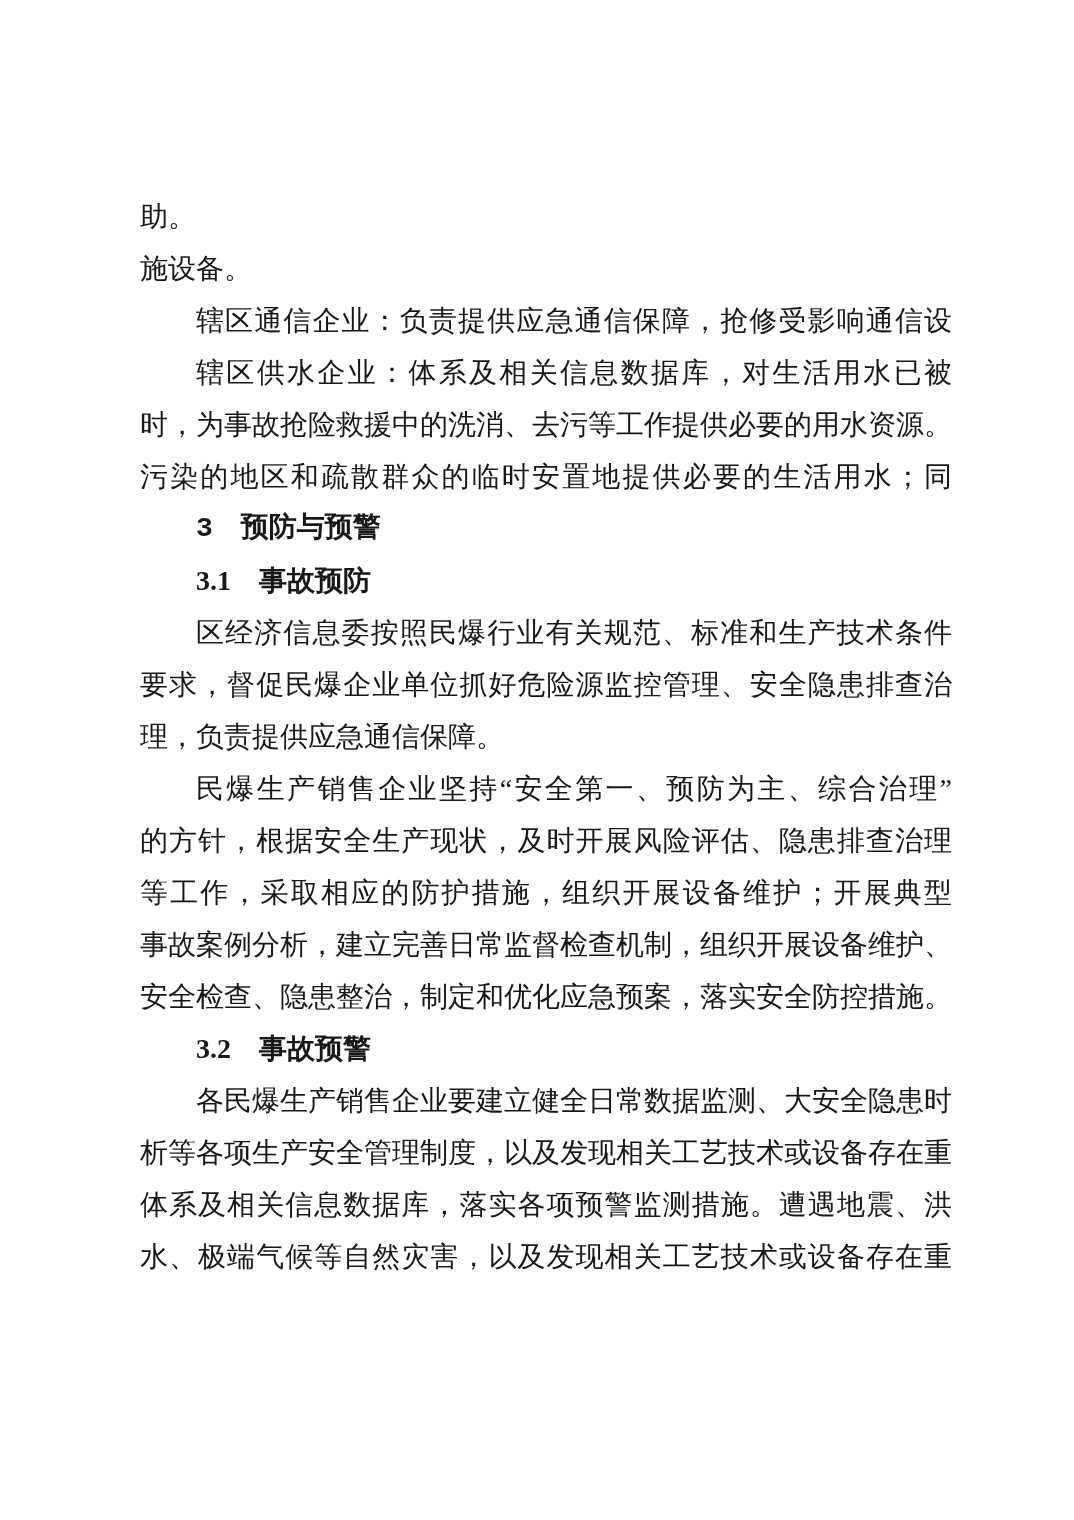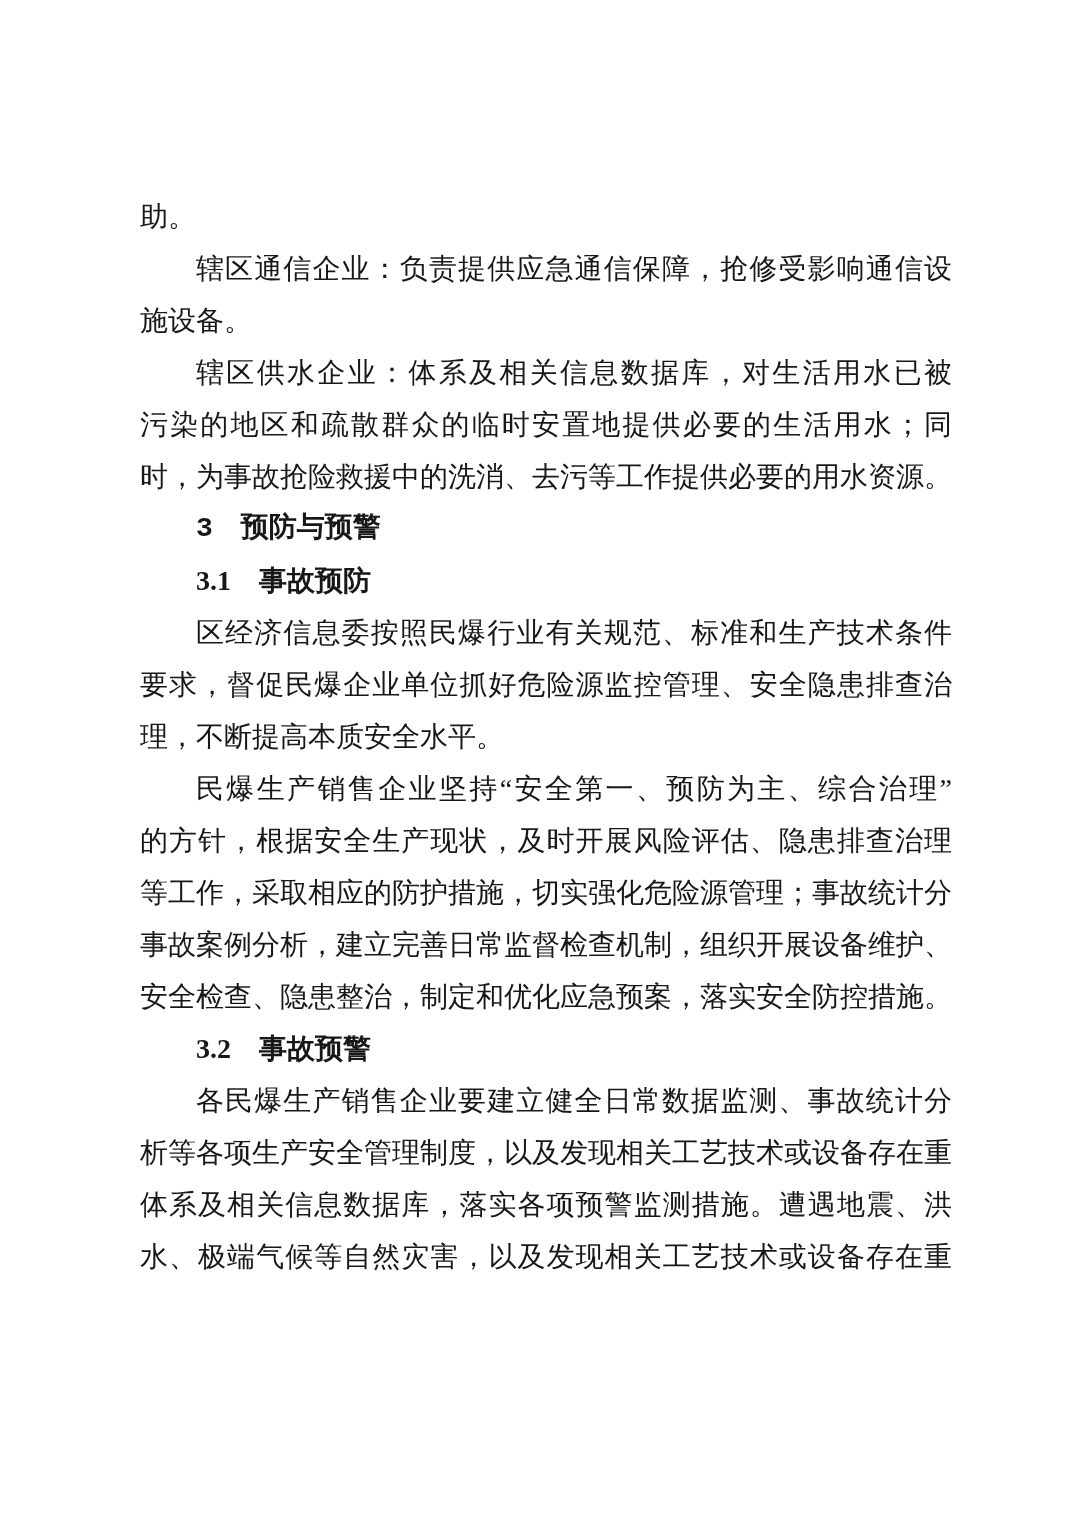--- a/index.html
+++ b/index.html
@@ -38,48 +38,48 @@
   .h-num { margin-right: 28px; }
 </style>
 </head>
 <body>
 
 <div class="page">
   <div class="content">
 
     <div class="line">助。</div>
 
+    <div class="line">施设备。</div>
     <div class="line jf ind">辖区通信企业：负责提供应急通信保障，抢修受影响通信设</div>
-    <div class="line">施设备。</div>
 
     <div class="line jf ind">辖区供水企业：体系及相关信息数据库，对生活用水已被</div>
+    <div class="line">时，为事故抢险救援中的洗消、去污等工作提供必要的用水资源。</div>
     <div class="line jf">污染的地区和疏散群众的临时安置地提供必要的生活用水；同</div>
-    <div class="line">时，为事故抢险救援中的洗消、去污等工作提供必要的用水资源。</div>
 
     <div class="line h1">
       <span class="h-num">3</span><span>预防与预警</span>
     </div>
 
     <div class="line h2">
       <span class="h-num">3.1</span><span>事故预防</span>
     </div>
 
     <div class="line jf ind">区经济信息委按照民爆行业有关规范、标准和生产技术条件</div>
     <div class="line jf">要求，督促民爆企业单位抓好危险源监控管理、安全隐患排查治</div>
-    <div class="line">理，不断提高本质安全水平。</div>
+    <div class="line">理，负责提供应急通信保障。</div>
 
     <div class="line jf ind">民爆生产销售企业坚持“安全第一、预防为主、综合治理”</div>
     <div class="line jf">的方针，根据安全生产现状，及时开展风险评估、隐患排查治理</div>
-    <div class="line jf">等工作，采取相应的防护措施，切实强化危险源管理；事故统计分</div>
+    <div class="line jf">等工作，采取相应的防护措施，组织开展设备维护；开展典型</div>
     <div class="line jf">事故案例分析，建立完善日常监督检查机制，组织开展设备维护、</div>
     <div class="line">安全检查、隐患整治，制定和优化应急预案，落实安全防控措施。</div>
 
     <div class="line h2">
       <span class="h-num">3.2</span><span>事故预警</span>
     </div>
 
-    <div class="line jf ind">各民爆生产销售企业要建立健全日常数据监测、事故统计分</div>
+    <div class="line jf ind">各民爆生产销售企业要建立健全日常数据监测、大安全隐患时</div>
     <div class="line jf">析等各项生产安全管理制度，以及发现相关工艺技术或设备存在重</div>
     <div class="line jf">体系及相关信息数据库，落实各项预警监测措施。遭遇地震、洪</div>
     <div class="line jf">水、极端气候等自然灾害，以及发现相关工艺技术或设备存在重</div>
 
   </div>
 </div>
 
 </body></html>

